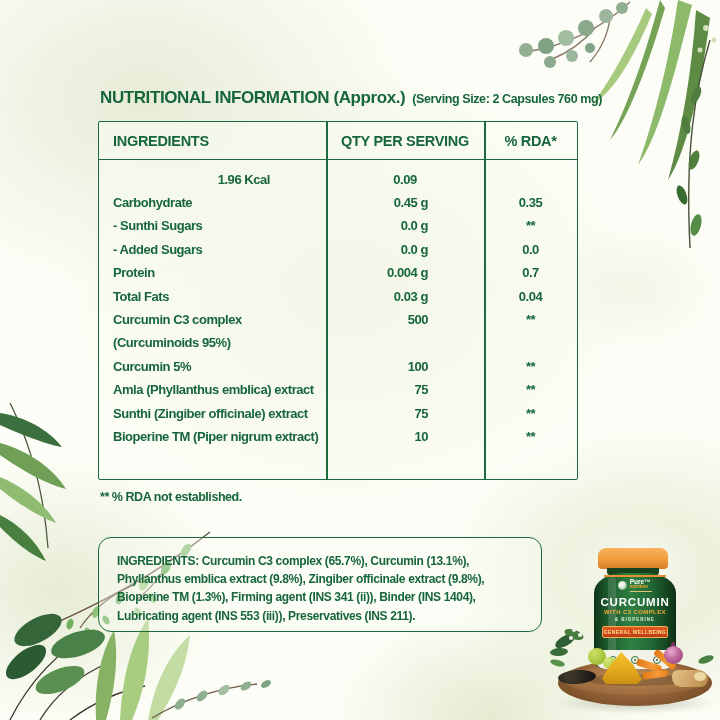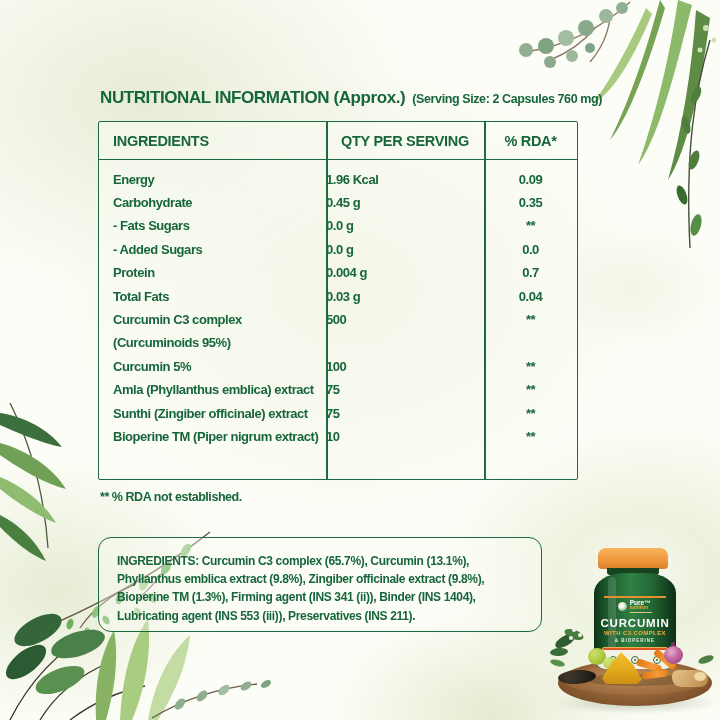--- a/index.html
+++ b/index.html
@@ -27,21 +27,21 @@
   .vline{position:absolute;top:0;bottom:0;width:1.6px;background:#1c6b3e;}
   .vline.v1{left:227px;}
   .vline.v2{left:385px;}
   .thead{position:absolute;left:0;right:0;top:0;height:37px;border-bottom:1.6px solid #1c6b3e;
     display:grid;grid-template-columns:227px 158px 1fr;align-items:center;}
   .thead .h1{padding-left:14px;font-size:14.5px;letter-spacing:-0.3px;}
   .thead .h2,.thead .h3{text-align:center;font-size:14.5px;letter-spacing:-0.3px;}
   .tbody{position:absolute;left:0;right:0;top:38.6px;padding-top:7px;}
   .trow{display:grid;grid-template-columns:227px 158px 1fr;line-height:23.4px;font-size:13px;letter-spacing:-0.45px;}
   .trow .c-name{padding-left:14px;white-space:nowrap;}
-  .trow .c-qty{padding-right:25px;}
+  .trow .c-qty{text-align:right;padding-right:56px;}
   .trow .c-rda{text-align:center;}
   
   .footnotes{left:100px;top:489px;font-size:12.5px;letter-spacing:-0.45px;line-height:16.5px;white-space:nowrap;}
   
   .ingbox{left:98px;top:537px;width:444px;height:95px;border:1.6px solid #1c6b3e;border-radius:13px;
     box-sizing:border-box;padding:10px 14px;background:rgba(252,253,246,0.35);}
   .ingbox p{margin:4px;font-size:12px;letter-spacing:-0.35px;line-height:18.2px;}
   
   .product{left:548px;top:524px;width:172px;height:196px;}
   .halo{position:absolute;left:10px;top:-10px;width:160px;height:120px;border-radius:50%;
@@ -53,21 +53,21 @@
   .platter-rim{position:absolute;left:16px;top:141px;width:142px;height:30px;border-radius:50%;
     background:radial-gradient(ellipse at 50% 40%, #c4935f 0%, #a06d3e 70%, rgba(0,0,0,0) 100%);opacity:.7;}
   .cap{position:absolute;left:50px;top:24px;width:70px;height:21px;border-radius:8px 8px 4px 4px;
     background:linear-gradient(180deg,#f8b35c 0%,#f09a3e 55%,#d87f28 100%);}
   .neck{position:absolute;left:59px;top:44px;width:52px;height:7px;background:#17441f;border-radius:0 0 3px 3px;}
   .body-glass{position:absolute;left:46px;top:49px;width:82px;height:96px;
     border-radius:30px 30px 11px 11px / 20px 20px 9px 9px;
     background:linear-gradient(90deg,#0e3317 0%,#1c5a2c 16%,#2f8043 45%,#236835 70%,#0d2f15 100%);}
   .body-glass:after{content:"";position:absolute;left:14px;top:4px;width:8px;height:88px;border-radius:6px;
     background:rgba(255,255,255,0.14);}
-  .label{position:absolute;left:46px;top:72px;width:82px;height:46px;text-align:center;}
+  .label{position:absolute;left:46px;top:51px;width:82px;height:46px;text-align:center;}
   .label-topline{width:62px;height:1.6px;background:#e5902e;margin:0 auto 2px auto;}
   .brand{display:flex;align-items:center;justify-content:center;gap:2.5px;}
   .brand-dot{width:9px;height:9px;border-radius:50%;background:radial-gradient(circle at 40% 40%, #f6f6ee 25%, #cfe4cb 45%, #2f7d3a 100%);position:relative;}
   .brand-txt{text-align:left;line-height:1;}
   .brand-name{font-size:6.5px;color:#ffffff;letter-spacing:0;}
   .brand-sub{font-size:4.5px;color:#f2a93b;}
   .brand-line{width:22px;height:1px;background:#e0c27a;margin-top:1px;}
   .pname{margin-top:4px;font-size:11.5px;color:#ffffff;letter-spacing:0.8px;}
   .psub{margin-top:1px;font-size:6px;color:#f4ab3c;letter-spacing:0.4px;}
   .ptag{margin-top:2px;font-size:4.5px;color:#e9ecdf;letter-spacing:1px;}
@@ -212,33 +212,32 @@
 <div class="abs ntable">
   <div class="vline v1"></div>
   <div class="vline v2"></div>
   <div class="thead">
     <div class="h1">INGREDIENTS</div>
     <div class="h2">QTY PER SERVING</div>
     <div class="h3">% RDA*</div>
   </div>
   <div class="tbody">
   <div class="trow">
-    <div class="c-name">Energy</div>
     <div class="c-qty">1.96 Kcal</div>
     <div class="c-rda">0.09</div>
   </div>
 
   <div class="trow">
     <div class="c-name">Carbohydrate</div>
     <div class="c-qty">0.45 g</div>
     <div class="c-rda">0.35</div>
   </div>
 
   <div class="trow">
-    <div class="c-name">- Fats Sugars</div>
+    <div class="c-name">- Sunthi Sugars</div>
     <div class="c-qty">0.0 g</div>
     <div class="c-rda">**</div>
   </div>
 
   <div class="trow">
     <div class="c-name">- Added Sugars</div>
     <div class="c-qty">0.0 g</div>
     <div class="c-rda">0.0</div>
   </div>
 

